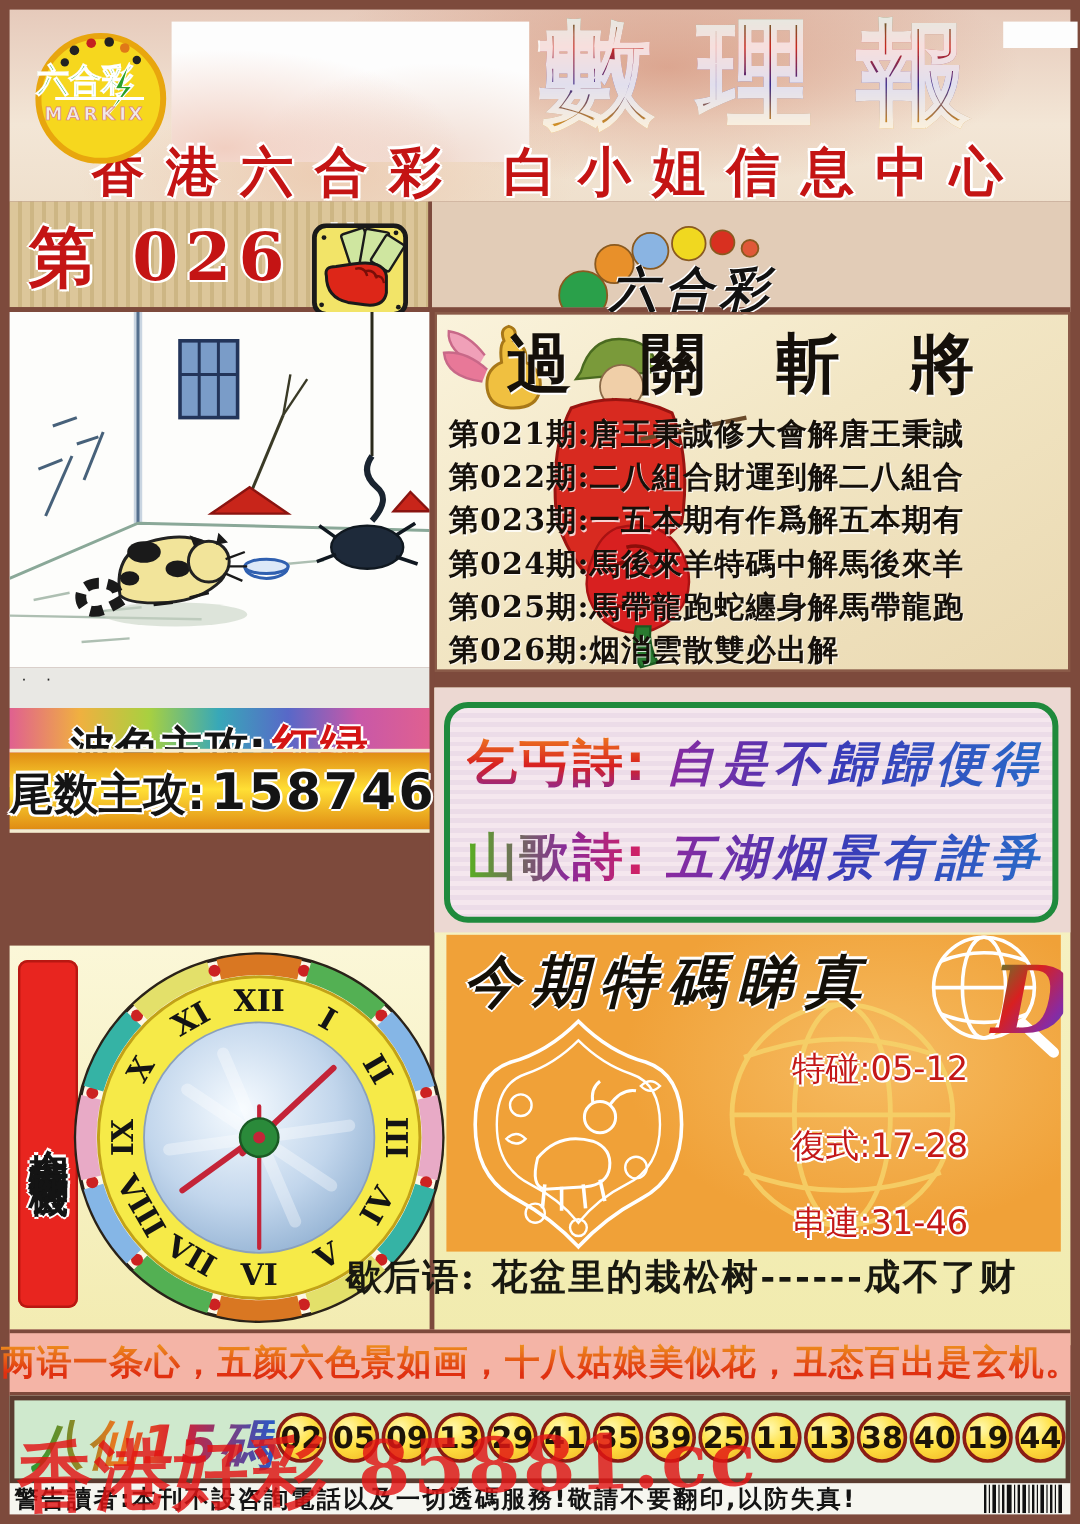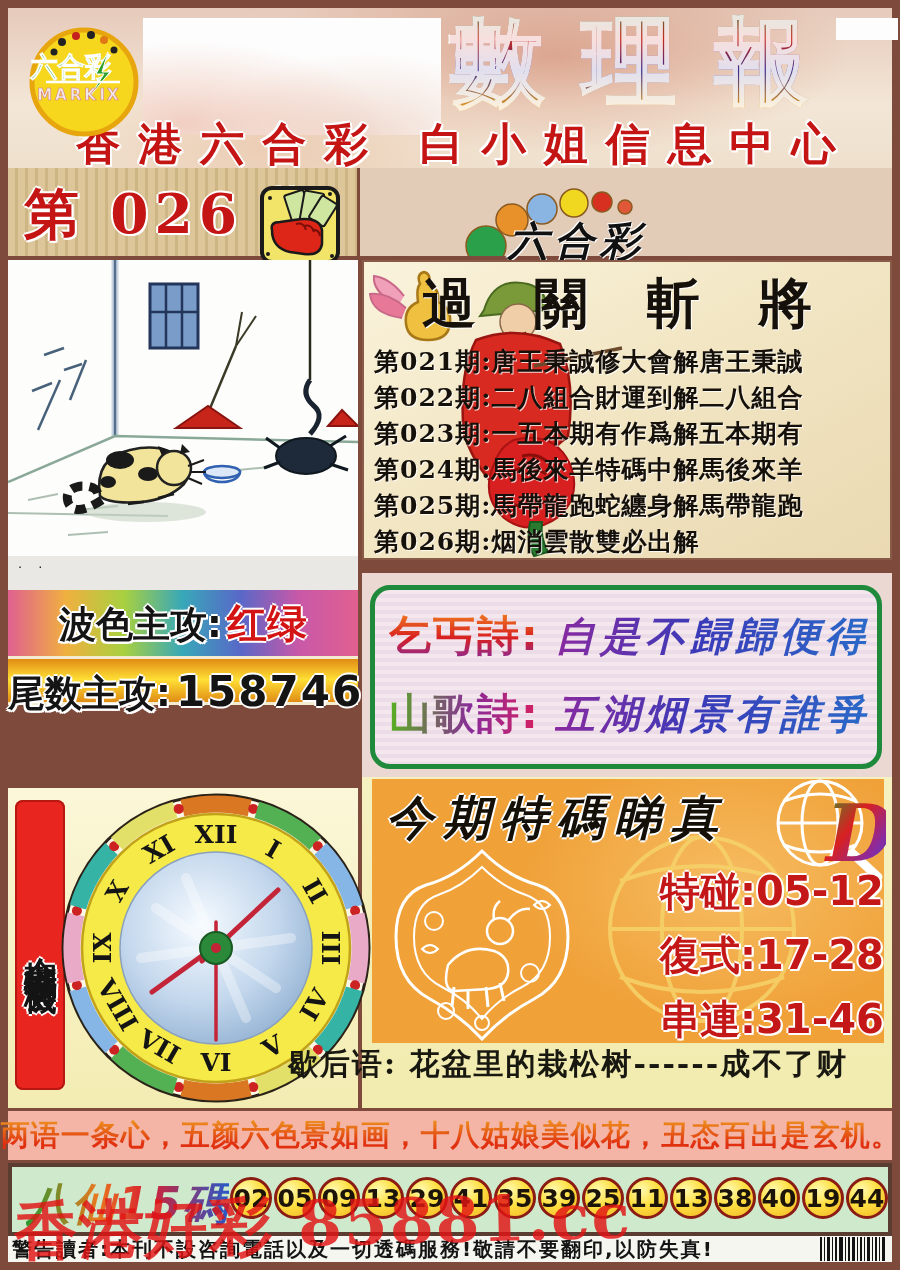--- a/index.html
+++ b/index.html
@@ -55,21 +55,21 @@
     line-height:36px;white-space:nowrap;letter-spacing:1px;
     text-shadow:1px 1px 0 rgba(255,255,255,.8);}
 
   
   .gray-strip{left:8px;top:556px;width:350px;height:34px;background:#e9e8e4;color:#222;
     font-size:13px;padding:4px 0 0 10px;box-sizing:border-box;letter-spacing:6px;}
   .v-divider{left:358px;top:260px;width:4px;height:848px;background:#7d4a3c;}
   .bar{left:8px;width:350px;box-sizing:border-box;text-align:center;white-space:nowrap;}
   .rainbow{background:repeating-linear-gradient(90deg,#e06090 0,#f0b040 58px,#a8d040 116px,#38a8b8 174px,#5868c8 232px,#c858a8 290px,#e06090 350px);}
   .bar1{top:590px;height:66px;line-height:66px;}
-  .bar2{top:656px;height:49px;line-height:65px;background:linear-gradient(180deg,#e08c14,#ffdf35 48%,#e08c14);
+  .bar2{top:624px;height:70px;line-height:65px;background:linear-gradient(180deg,#e08c14,#ffdf35 48%,#e08c14);
     border-top:3px solid #f4ecd0;border-bottom:3px solid #f4ecd0;}
   .bar3{top:721px;height:67px;line-height:67px;}
   .bar-label{font-weight:bold;font-size:37px;color:#141414;
     text-shadow:-2px 0 #fff,2px 0 #fff,0 -2px #fff,0 2px #fff,2px 2px #fff,-2px 2px #fff;}
   .bar-red{font-weight:bold;font-size:40px;color:#d41414;
     text-shadow:-2px 0 #fff,2px 0 #fff,0 -2px #fff,0 2px #fff;}
   .bar-num{font-weight:bold;font-size:42px;color:#141414;letter-spacing:2px;
     text-shadow:-2px 0 #fff,2px 0 #fff,0 -2px #fff,0 2px #fff;}
   .zodiac{font-weight:bold;font-size:48px;letter-spacing:9px;color:#141414;
     text-shadow:-3px 0 #fff,3px 0 #fff,0 -3px #fff,0 3px #fff,2px 2px #fff,-2px -2px #fff;}
@@ -93,21 +93,21 @@
     background:linear-gradient(90deg,#8a2aa0,#3a3ab8 45%,#2a6ac8);
     -webkit-background-clip:text;background-clip:text;color:transparent;}
 
   .tema-box{position:absolute;left:10px;top:206px;width:512px;height:264px;
     background:radial-gradient(ellipse 300px 200px at 70% 40%, #f6bc62, #f0a138 70%);}
   .tema-title{position:absolute;left:14px;top:8px;font-family:"DejaVu Serif",serif;font-style:italic;
     font-weight:bold;font-size:47px;letter-spacing:10px;color:#141008;white-space:nowrap;z-index:3;
     text-shadow:-2px 0 #fff,2px 0 #fff,0 -2px #fff,0 2px #fff;}
   .tema-rows{position:absolute;left:288px;top:80px;z-index:3;}
   .tema-row{height:64px;line-height:64px;white-space:nowrap;}
-  .tema-label,.tema-value{font-weight:bold;font-size:40px;color:#c41818;
+  .tema-label,.tema-value{font-weight:normal;font-size:28px;color:#c41818;
     text-shadow:-2px 0 #fff,2px 0 #fff,0 -2px #fff,0 2px #fff,2px 2px #fff;}
   .xiehouyu{left:288px;top:1044px;width:600px;font-family:"DejaVu Serif",serif;font-weight:bold;
     font-size:30px;color:#181810;letter-spacing:2px;white-space:nowrap;z-index:4;}
 
   
   .clock-area{left:8px;top:788px;width:350px;height:320px;background:linear-gradient(180deg,#fbf7d8,#f3ecb2);}
   .mystery-banner{position:absolute;left:7px;top:12px;width:50px;height:290px;background:#e8251f;
     border-radius:8px;box-shadow:0 0 0 2px #b81812 inset;
     display:flex;align-items:center;justify-content:center;}
   .mystery-banner span{writing-mode:vertical-rl;text-orientation:upright;font-weight:bold;font-size:33px;

